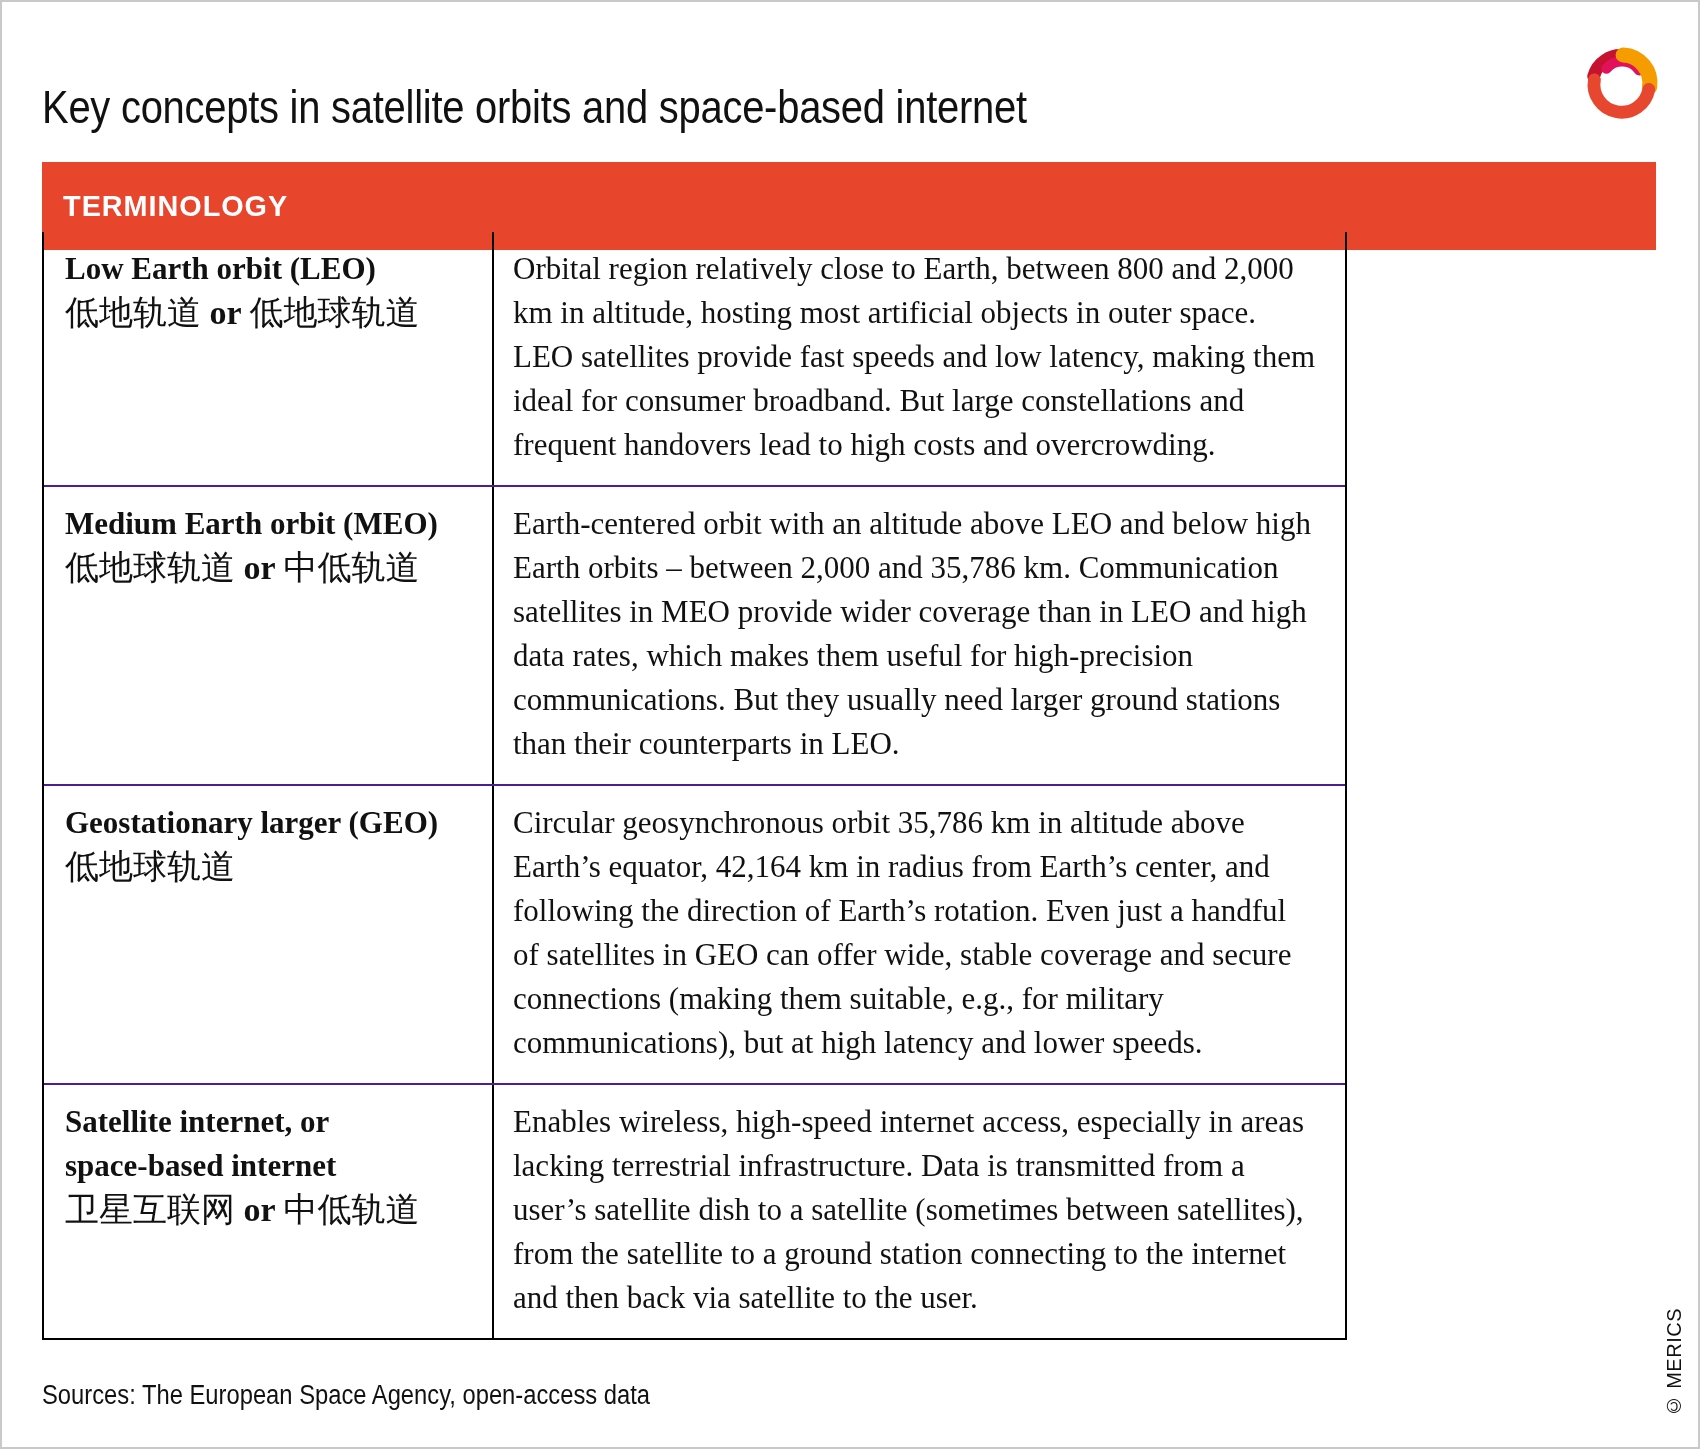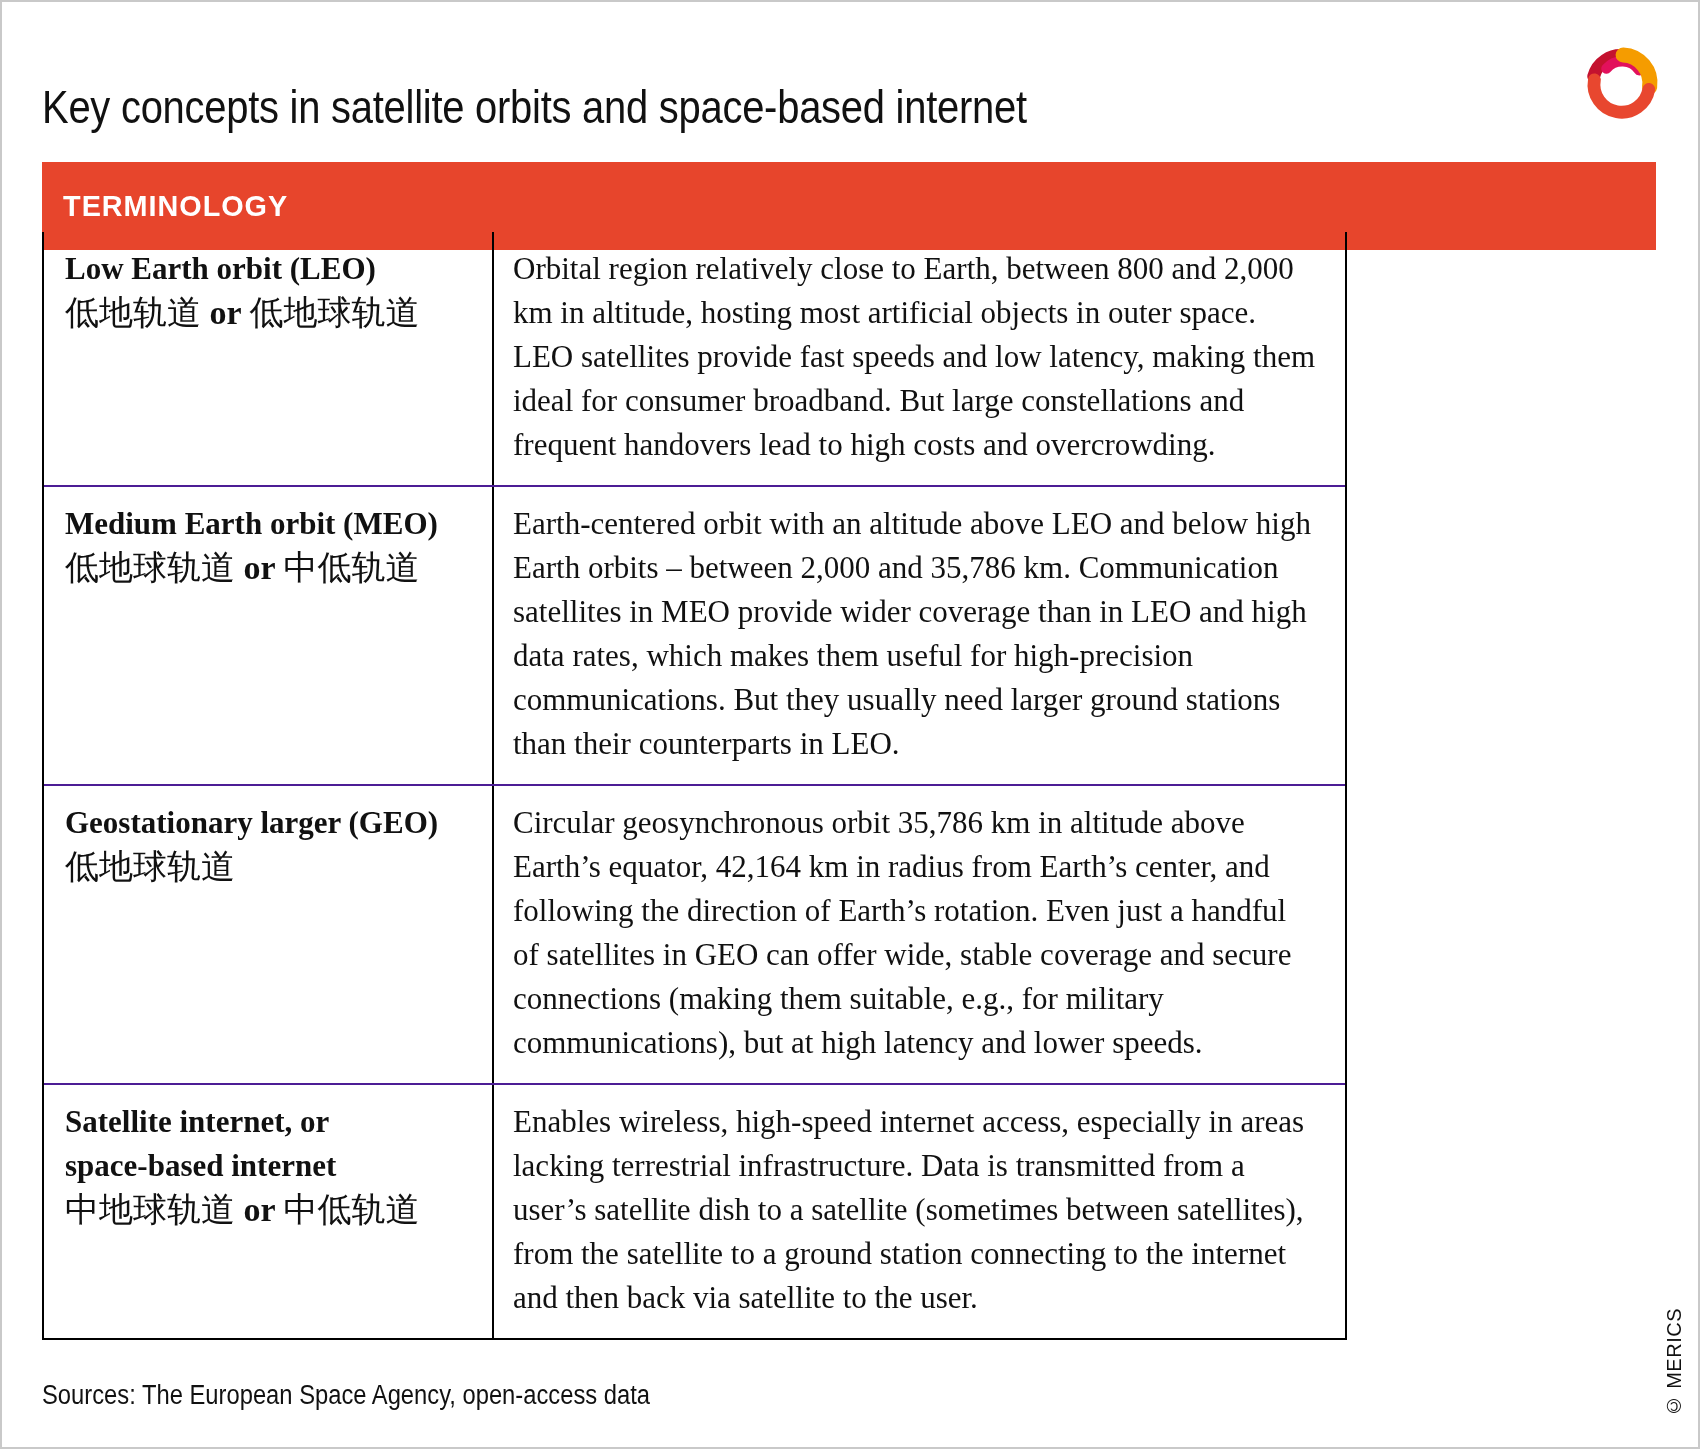--- a/index.html
+++ b/index.html
@@ -89,21 +89,21 @@
     </div>
     <div class="def-cell">
       <p class="def">Circular geosynchronous orbit 35,786 km in altitude above Earth’s equator, 42,164 km in radius from Earth’s center, and following the direction of Earth’s rotation. Even just a handful of satellites in GEO can offer wide, stable coverage and secure connections (making them suitable, e.g., for military communications), but at high latency and lower speeds.</p>
     </div>
   </div>
 
   <div class="row">
     <div class="term-cell">
       <div class="term">Satellite internet, or
 space-based internet</div>
-      <div class="zh"><span>中地球轨道</span><span class="zh-or"> or </span><span>中低轨道</span></div>
+      <div class="zh"><span>卫星互联网</span><span class="zh-or"> or </span><span>中低轨道</span></div>
     </div>
     <div class="def-cell">
       <p class="def">Enables wireless, high-speed internet access, especially in areas lacking terrestrial infrastructure. Data is transmitted from a user’s satellite dish to a satellite (sometimes between satellites), from the satellite to a ground station connecting to the internet and then back via satellite to the user.</p>
     </div>
   </div>
 
 </div>
 
 <div class="sources">Sources: The European Space Agency, open-access data</div>
 <div class="copyright">© MERICS</div>

